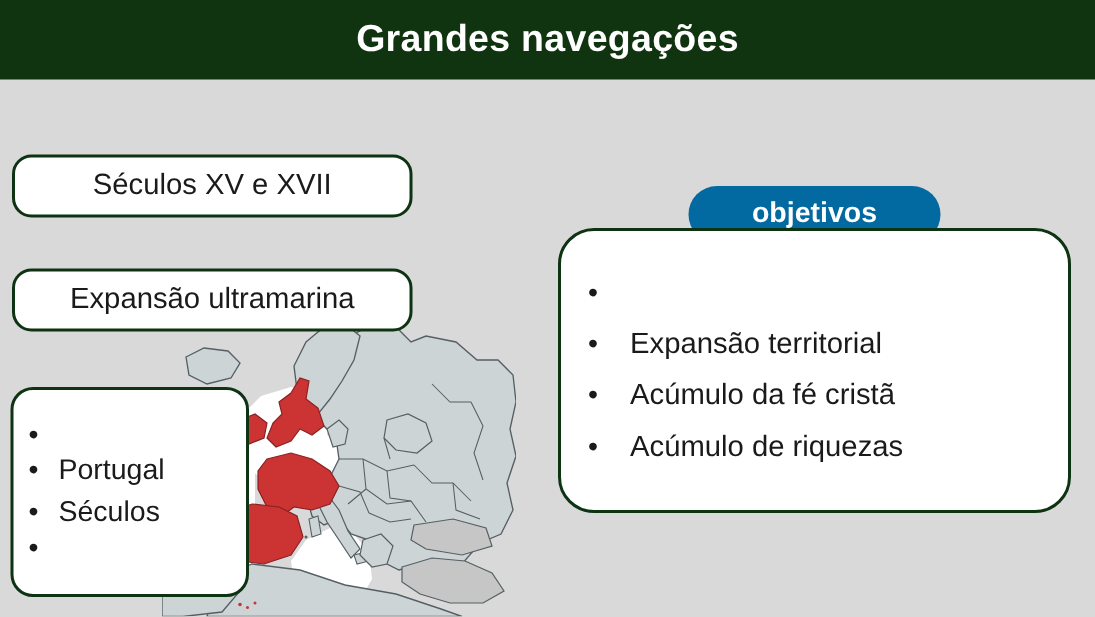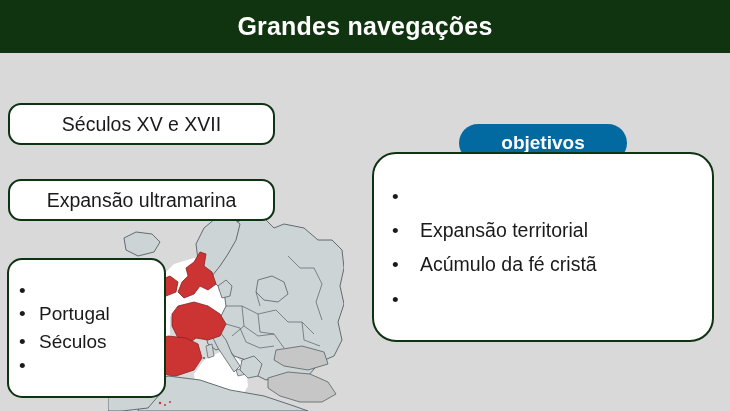--- a/index.html
+++ b/index.html
@@ -334,17 +334,18 @@
       <li>
         <span class="bullet">•</span>
         <span>Expansão territorial</span>
       </li>
       <li>
         <span class="bullet">•</span>
         <span>Acúmulo da fé cristã</span>
       </li>
       <li>
         <span class="bullet">•</span>
+        <span>Acúmulo de riquezas</span>
       </li>
     </ul>
   </div>
 
 </div>
 
 </body></html>

